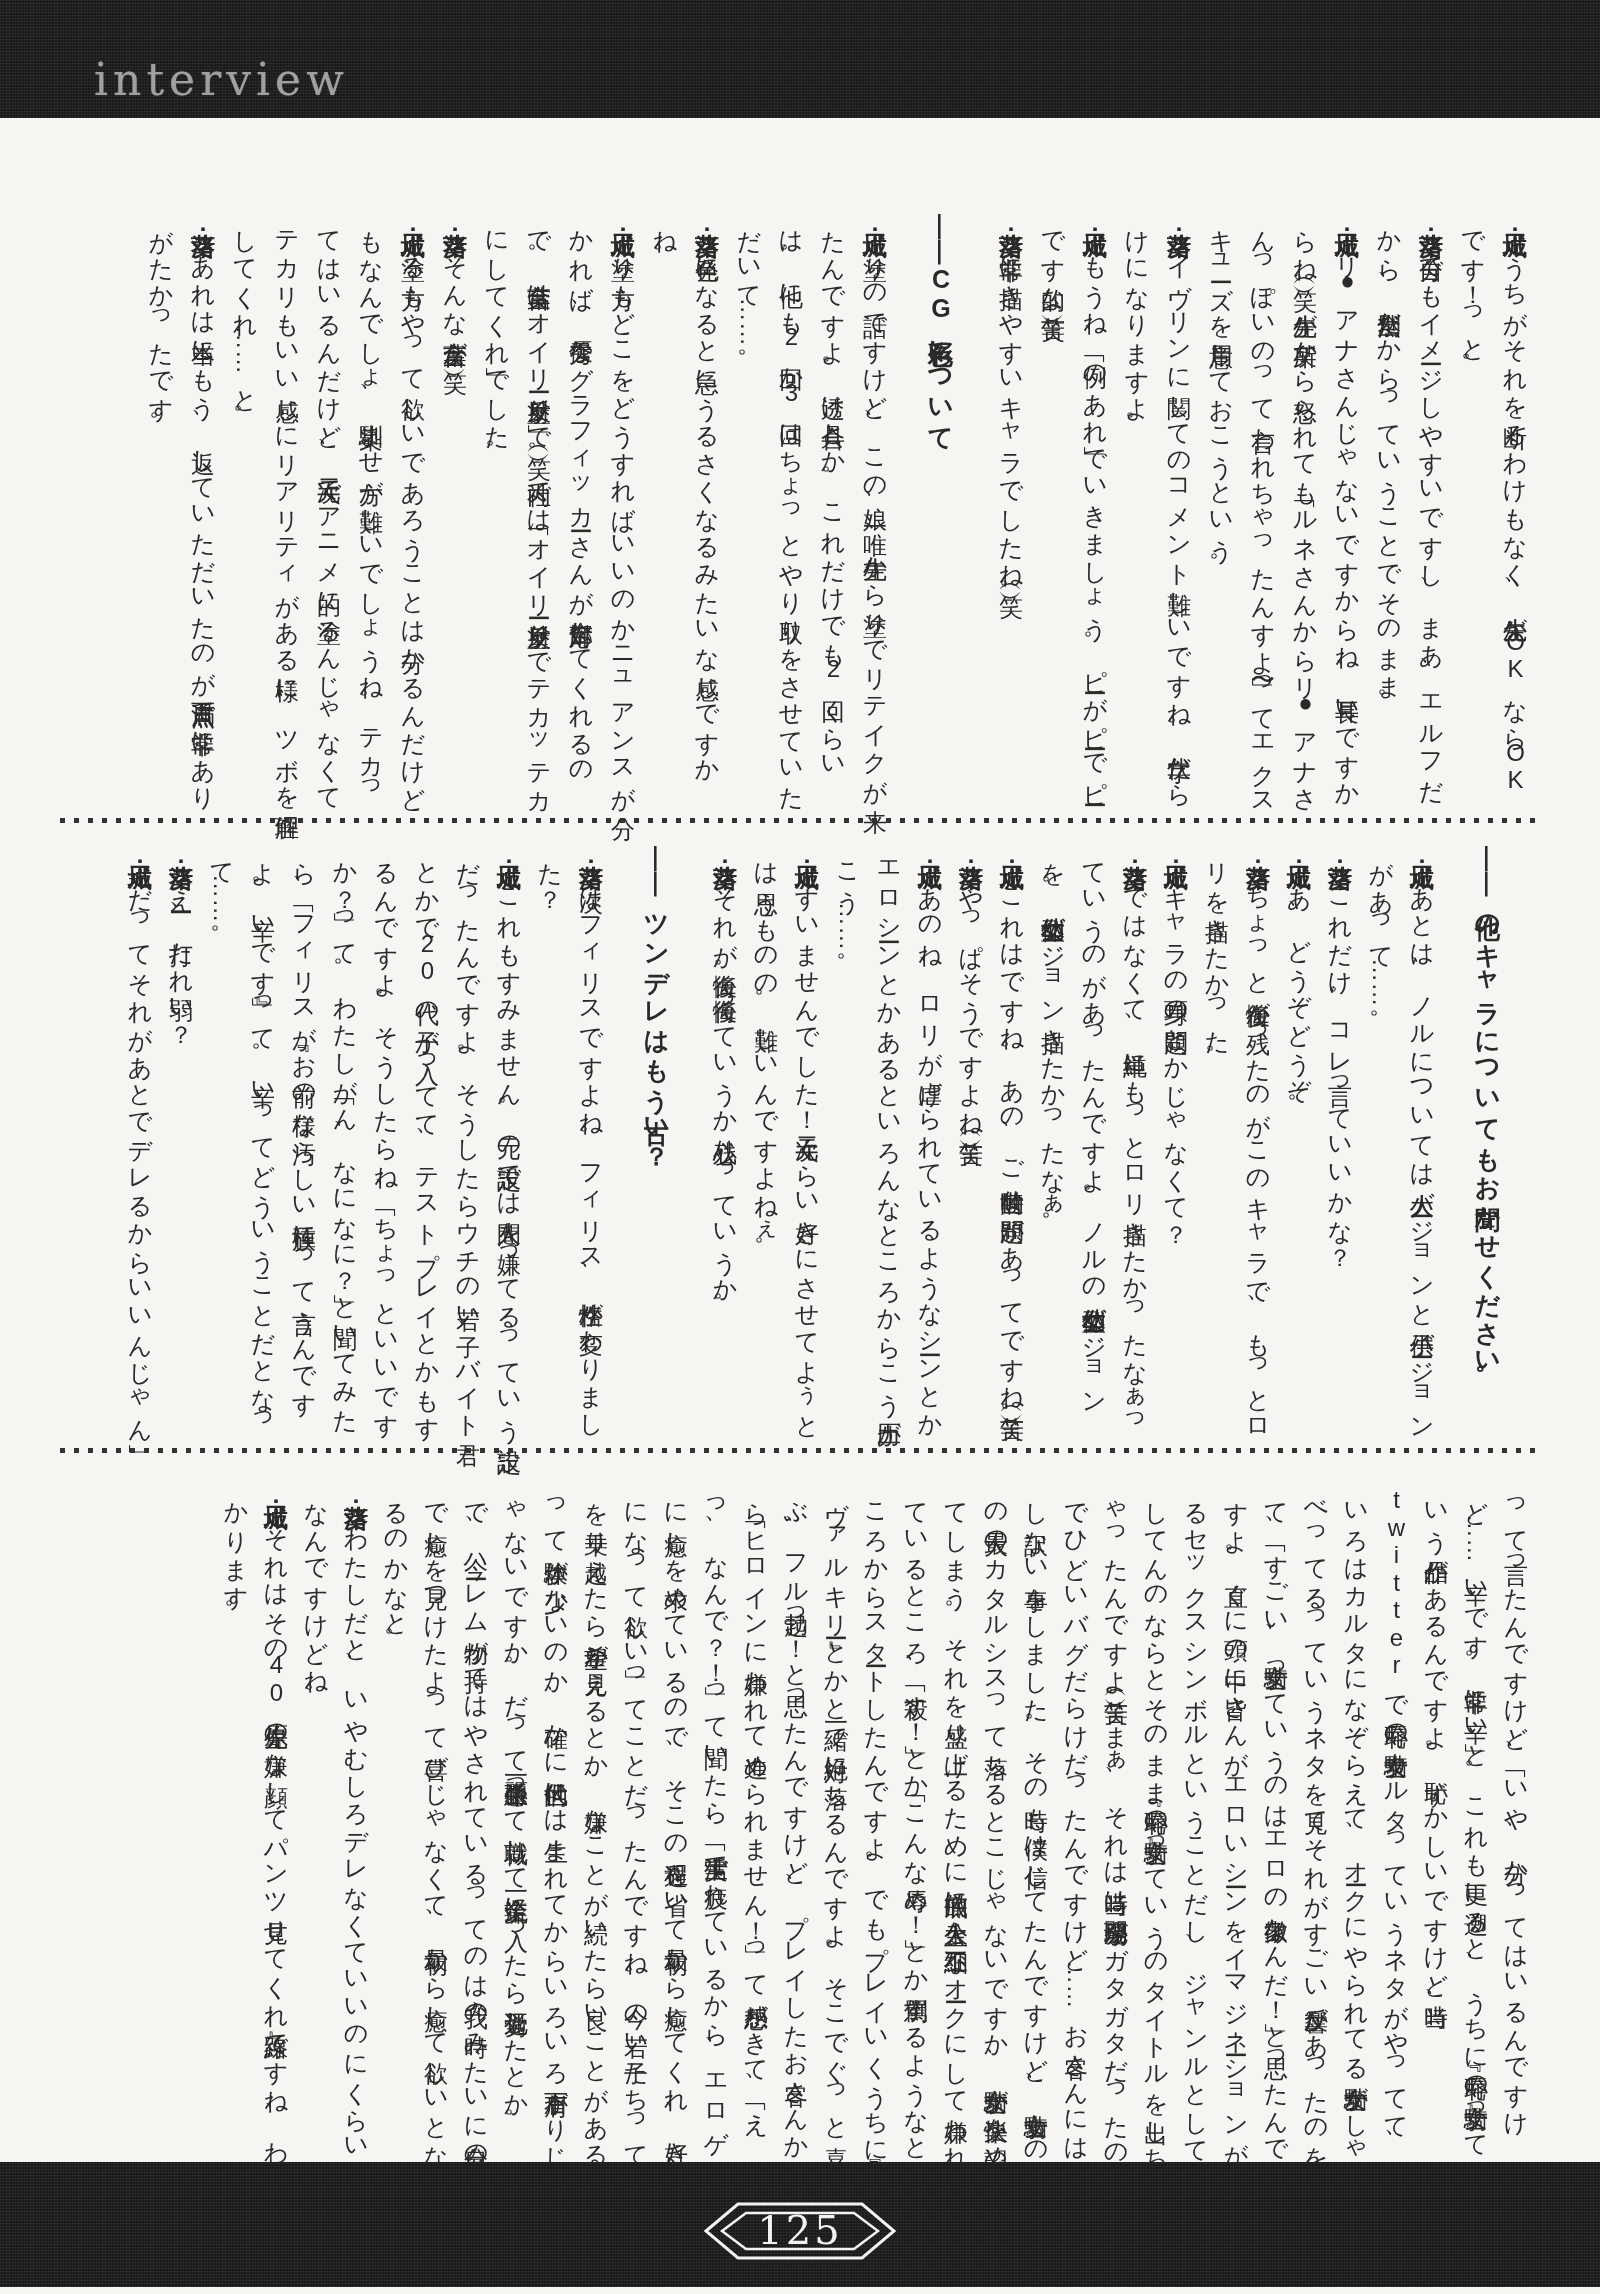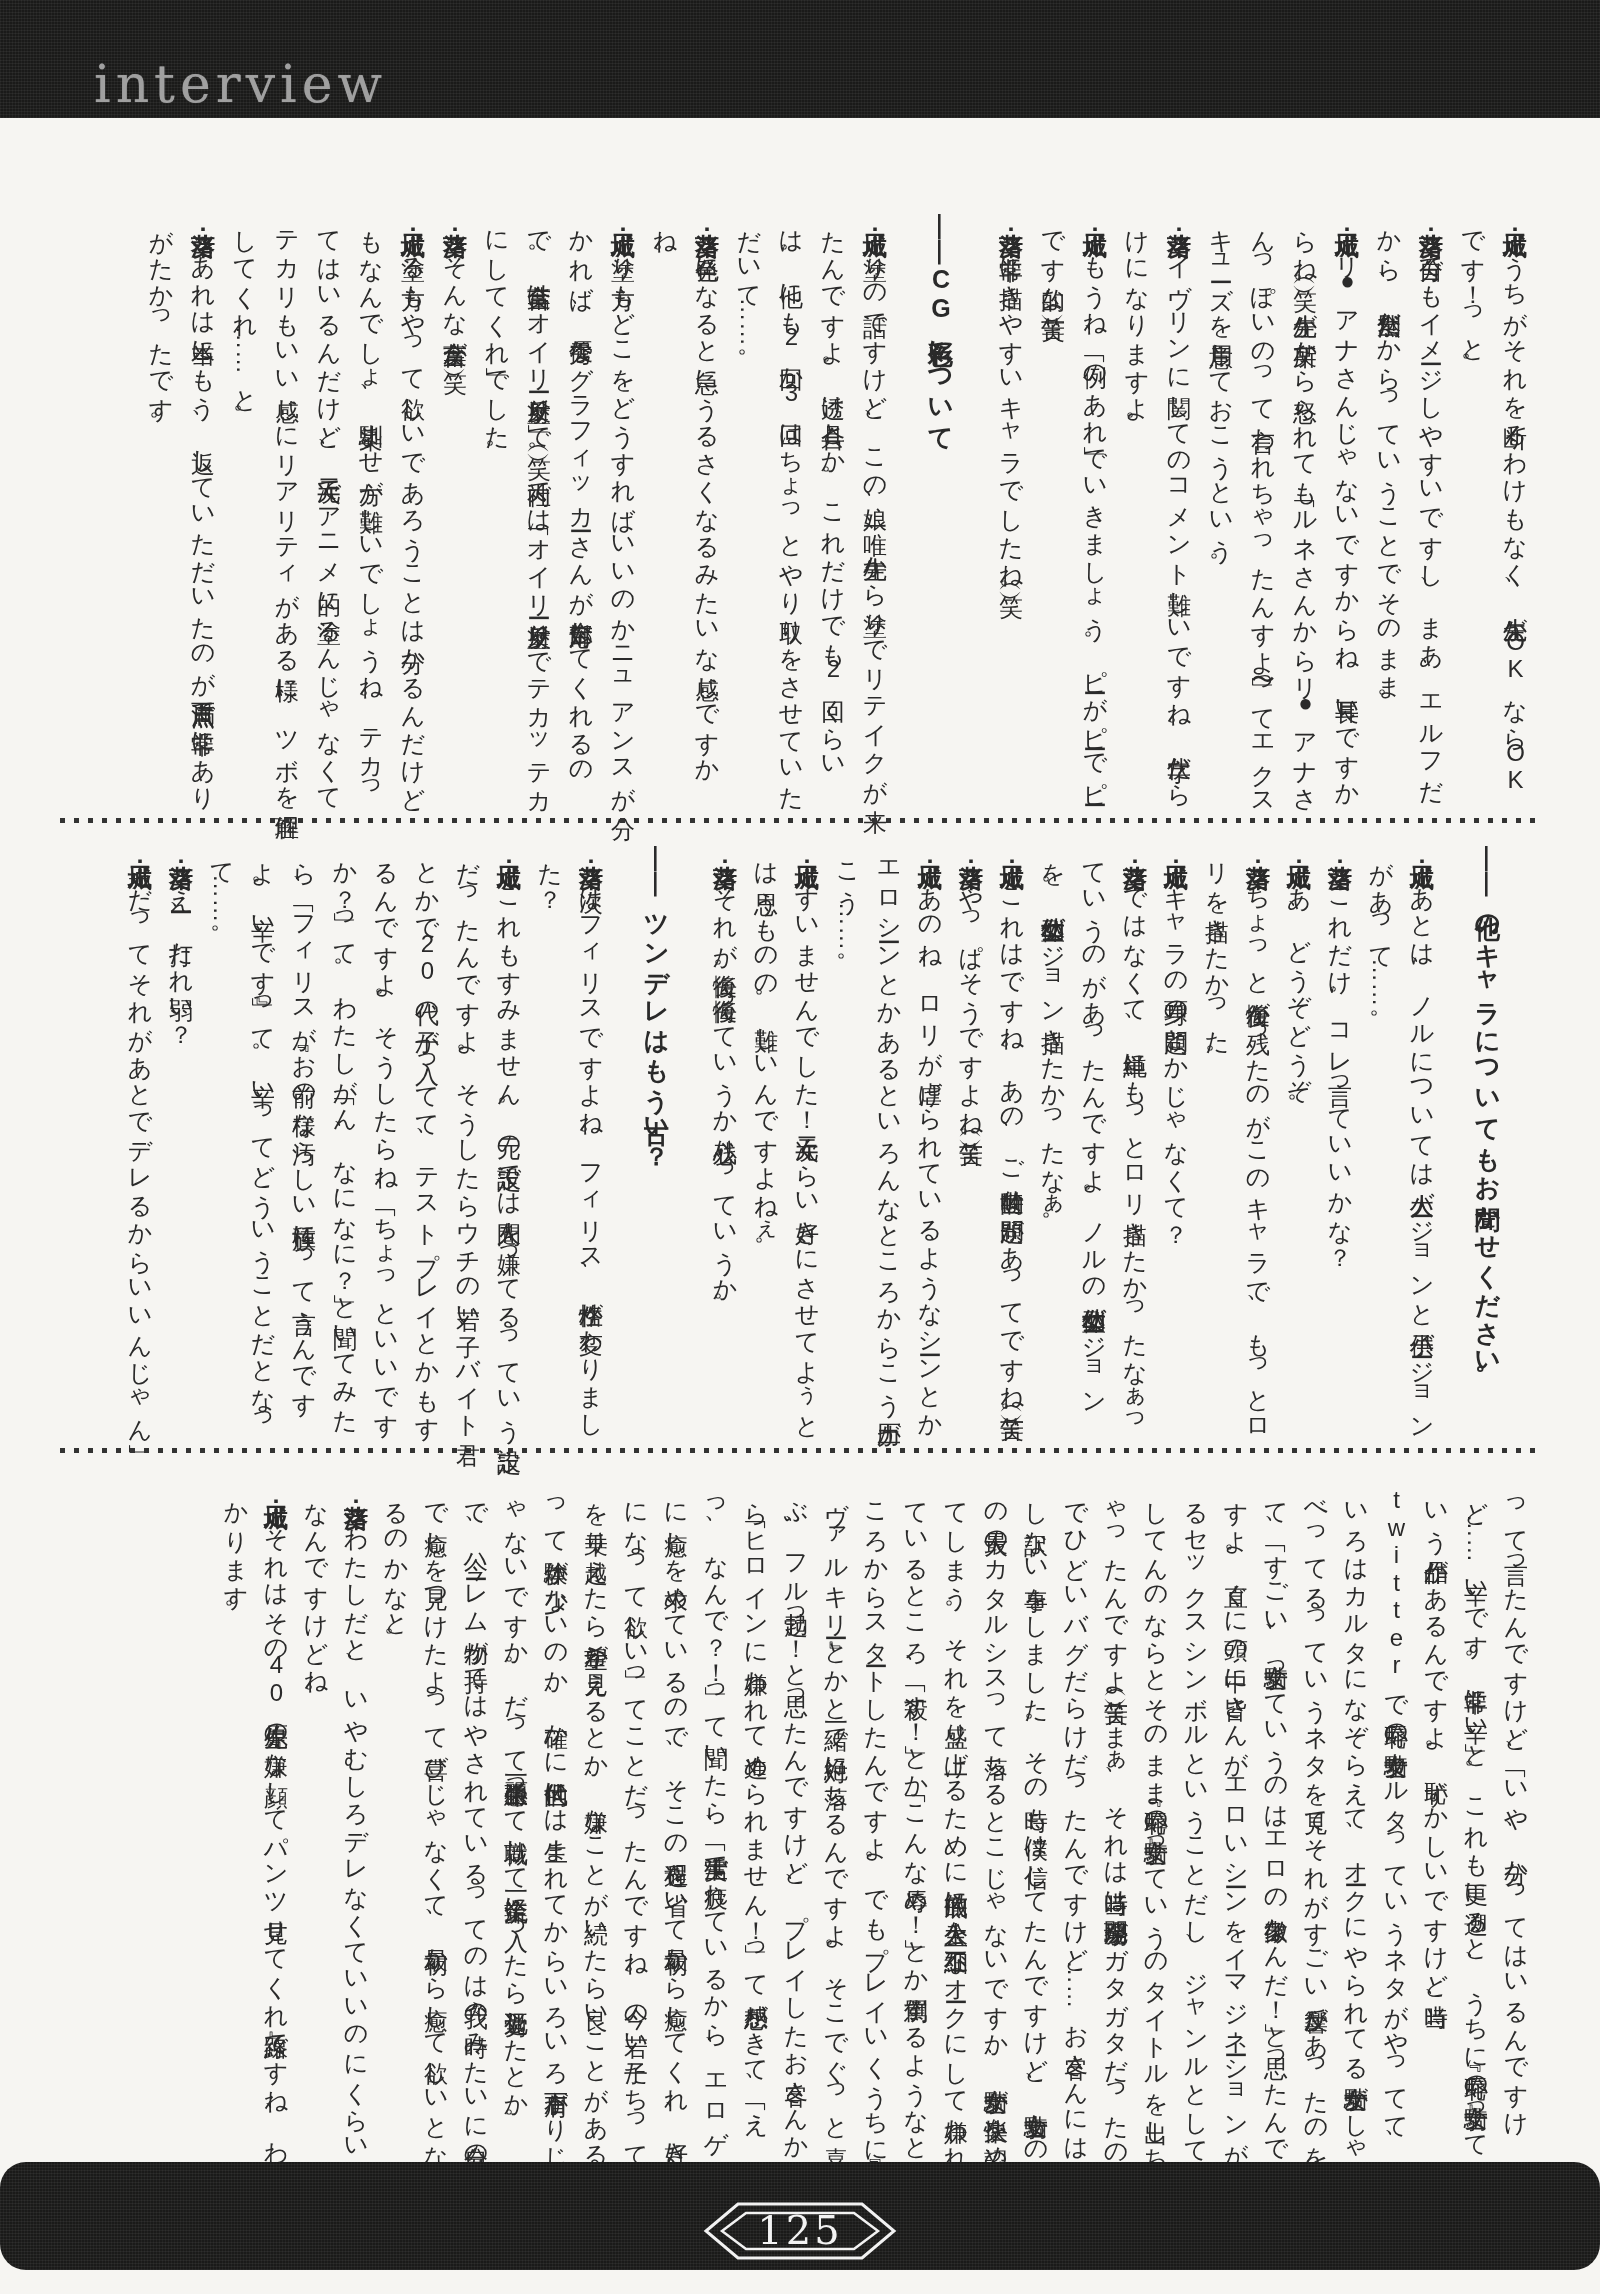--- a/index.html
+++ b/index.html
@@ -18,28 +18,28 @@
   .top-bar, .bottom-bar {
     position: absolute;
     left: 0;
     width: 1600px;
     background-color: #1a1a19;
     background-image:
       repeating-linear-gradient(0deg, rgba(255,255,255,0.05) 0 1px, rgba(0,0,0,0) 1px 3px),
       repeating-linear-gradient(90deg, rgba(255,255,255,0.04) 0 1px, rgba(0,0,0,0) 1px 3px);
   }
   .top-bar { top: 0; height: 118px; }
-  .bottom-bar { top: 2162px; height: 108px; border-radius: 26px; }
+  .bottom-bar { top: 2162px; height: 125px; }
 
   .interview-title {
     position: absolute;
     left: 94px;
     top: 58px;
     font-family: "DejaVu Serif", serif;
-    font-size: 52px;
+    font-size: 44px;
     font-weight: 400;
     color: #a0a0a0;
     letter-spacing: 5px;
     line-height: 1;
     text-shadow: 0 0 1px #6d6d6d;
   }
 
   
   .band {
     position: absolute;

